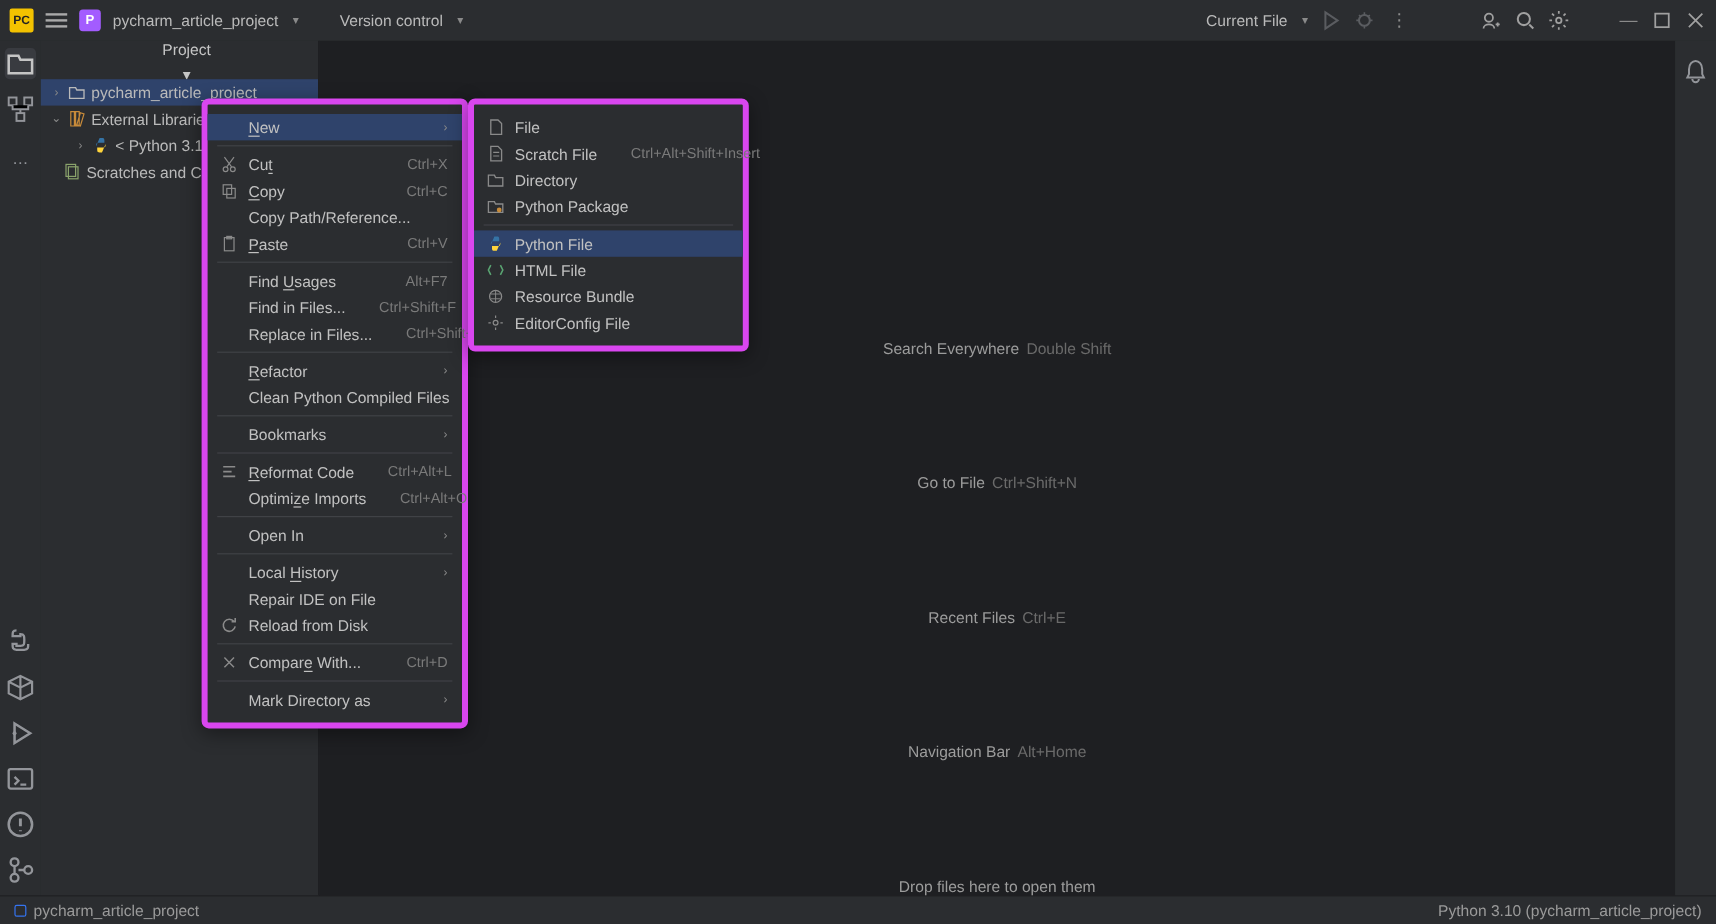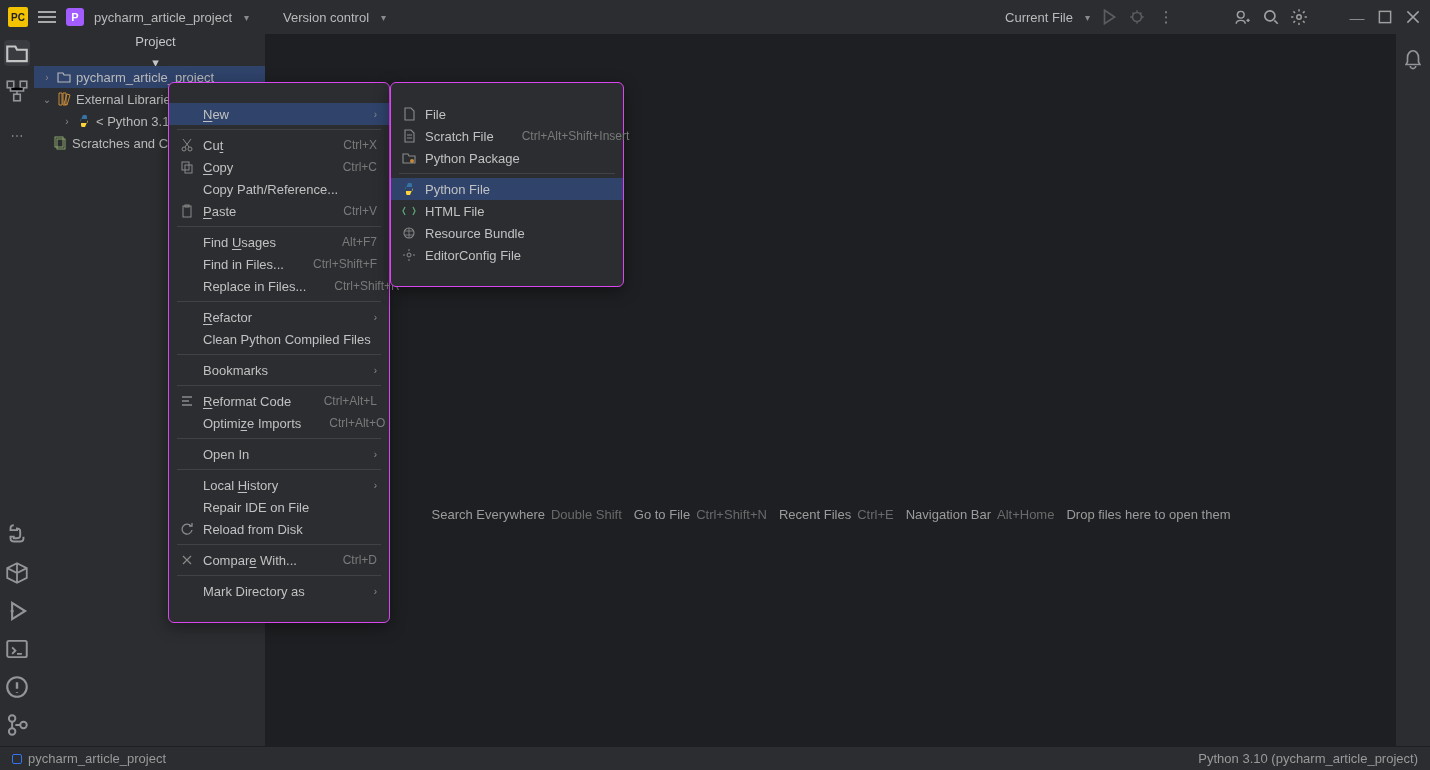--- a/index.html
+++ b/index.html
@@ -33,32 +33,32 @@
   
   .proj-window { width: 232px; background:#2b2d30; border-right:1px solid #1e1f22; display:flex; flex-direction:column; }
   .proj-head { height:30px; display:flex; align-items:center; padding-left:12px; gap:6px; color:#c5c5c5; font-weight:500;flex-direction:column;}
   .tree { padding: 2px 0; font-size:13px; }
   .tree-row { display:flex; align-items:center; height:22px; padding-left:8px; gap:4px; color:#bababa; white-space:nowrap; overflow:hidden;}
   .tree-row.sel { background:#2f436b;}
   .tree-ico { width:16px;height:16px;display:flex;align-items:center;justify-content:center; flex-shrink:0;}
   .tw { color:#888; font-size:10px; width:10px; text-align:center; flex-shrink:0;}
   
   
-  .editor { flex:1; background:#1e1f22; display:flex; align-items:center; justify-content:center; padding-top: 248px; gap:12px;}
+  .editor { flex:1; background:#1e1f22; display:flex; flex-direction:column; align-items:center; justify-content:space-between; padding-top: 248px; gap:28px;}
   .editor .hint { color:#757575; font-size:14px;}
   .editor .hint .k { color:#6a6a6a; margin-left:6px;}
   .editor .hint .a { color:#9c9c9c;}
   
   
   .status { height:24px; background:#2b2d30; display:flex; align-items:center; padding:0 12px; border-top:1px solid #1e1f22; font-size:12px; color:#9a9a9a;}
   .status .sq { width:10px;height:10px;border:1.5px solid #3574f0;border-radius:2px;margin-right:6px;}
   .status .right { margin-left:auto; }
   
   
-  .menu { position:absolute; background:#2b2d30; border:1px solid #d946ef; border-radius:6px; padding:20px 0; box-shadow:0 4px 16px rgba(0,0,0,.4);}
+  .menu { position:absolute; background:#2b2d30; border:5px solid #d946ef; border-radius:6px; padding:8px 0; box-shadow:0 4px 16px rgba(0,0,0,.4);}
   .menu .row { display:flex; align-items:center; height:22px; padding:0 12px 0 10px; gap:8px; color:#c1c1c1; cursor:pointer; position:relative;}
   .menu .row.hl { background:#2f436b; }
   .menu .row .mi { width:16px;height:16px;display:flex;align-items:center;justify-content:center;color:#8a8a8a;flex-shrink:0;}
   .menu .row .lbl { flex:1; white-space:nowrap;}
   .menu .row .sc { color:#7a7a7a; font-size:12px; margin-left:20px;}
   .menu .row .ar { color:#8a8a8a; font-size:10px;}
   .menu .sep { height:1px; background:#404246; margin:4px 8px;}
   .u { text-decoration:underline; text-underline-offset:2px;}
   
   #contextMenu { left:168px; top:82px; width:222px; }
@@ -411,20 +411,28 @@
           <path d="M6 7h5M6 10h5" stroke="#8a8a8a"></path>
         </svg>
       </span>
       <span class="lbl">Scratch File</span>
       <span class="sc">Ctrl+Alt+Shift+Insert</span>
     </div>
   <div class="row">
       <span class="mi">
         <svg viewBox="0 0 16 16">
           <path d="M2 4h5l1 2h6v7H2z" fill="none" stroke="#8a8a8a" stroke-width="1.1"></path>
+        </svg>
+      </span>
+      <span class="lbl">Directory</span>
+    </div>
+  <div class="row">
+      <span class="mi">
+        <svg viewBox="0 0 16 16">
+          <path d="M2 4h5l1 2h6v7H2z" fill="none" stroke="#8a8a8a" stroke-width="1.1"></path>
           <circle cx="11" cy="11" r="2" fill="#c88b3a"></circle>
         </svg>
       </span>
       <span class="lbl">Python Package</span>
     </div>
   <div class="sep"></div>
   <div class="row hl">
       <span class="mi py-ico">
         <svg viewBox="0 0 16 16">
           <path d="M7 2h2c1 0 2 0 2 2v2H6c-2 0-2 1-2 3" fill="#3573a5"></path>

